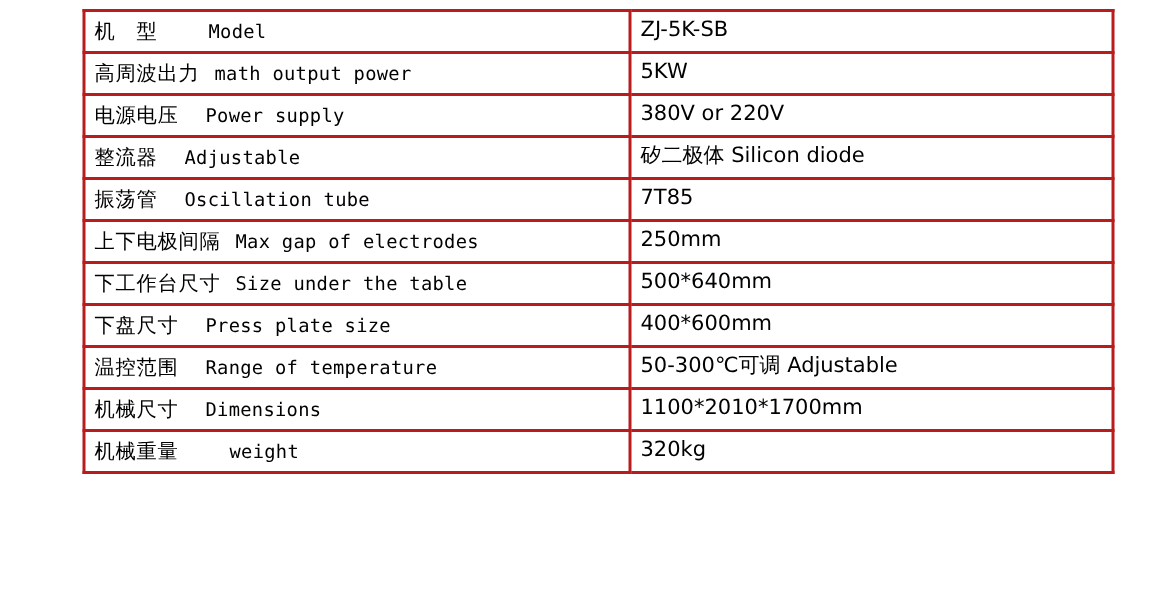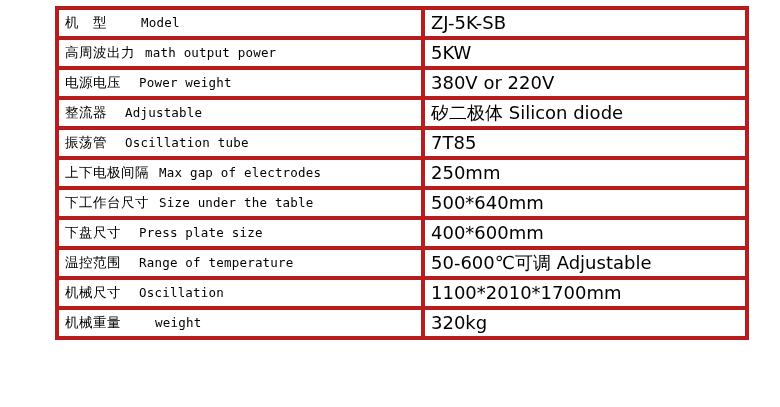--- a/index.html
+++ b/index.html
@@ -24,21 +24,21 @@
   }
   table.spec {
     position: absolute;
     left: 55px;
     top: 6px;
     width: 672px;
     border-collapse: collapse;
     table-layout: fixed;
   }
   table.spec td {
-    border: 4px solid #b91c1c;
+    border: 2px solid #b91c1c;
     height: 26px;
     padding: 0 0 0 6px;
     font-size: 13.5px;
     line-height: 1.1;
     vertical-align: middle;
     white-space: nowrap;
     overflow: hidden;
     margin-top: 45px;
   }
   td.label {
@@ -55,39 +55,39 @@
   .en {
     font-family: "DejaVu Sans Mono", monospace;
     font-size: 12.5px;
     letter-spacing: 0.2px;
   }
   .gap-sm { display: inline-block; width: 10px; }
   .gap-md { display: inline-block; width: 18px; }
   .gap-lg { display: inline-block; width: 34px; }
   .val {
     font-family: "DejaVu Sans", sans-serif;
-    font-size: 18px;
+    font-size: 14px;
   }
 </style>
 </head>
 <body>
 
 <div class="sheet">
   <table class="spec">
     <tbody>
       <tr>
         <td class="label"><span class="cn">机　型</span><span class="gap-lg"></span><span class="en">Model</span></td>
         <td class="value"><span class="val">ZJ-5K-SB</span></td>
       </tr>
       <tr>
         <td class="label"><span class="cn">高周波出力</span><span class="gap-sm"></span><span class="en">math output power</span></td>
         <td class="value"><span class="val">5KW</span></td>
       </tr>
       <tr>
-        <td class="label"><span class="cn">电源电压</span><span class="gap-md"></span><span class="en">Power weight</span></td>
+        <td class="label"><span class="cn">电源电压</span><span class="gap-md"></span><span class="en">Power supply</span></td>
         <td class="value"><span class="val">380V or 220V</span></td>
       </tr>
       <tr>
         <td class="label"><span class="cn">整流器</span><span class="gap-md"></span><span class="en">Adjustable</span></td>
         <td class="value"><span class="val">矽二极体  Silicon diode</span></td>
       </tr>
       <tr>
         <td class="label"><span class="cn">振荡管</span><span class="gap-md"></span><span class="en">Oscillation tube</span></td>
         <td class="value"><span class="val">7T85</span></td>
       </tr>
@@ -98,24 +98,24 @@
       <tr>
         <td class="label"><span class="cn">下工作台尺寸</span><span class="gap-sm"></span><span class="en">Size under the table</span></td>
         <td class="value"><span class="val">500*640mm</span></td>
       </tr>
       <tr>
         <td class="label"><span class="cn">下盘尺寸</span><span class="gap-md"></span><span class="en">Press  plate size</span></td>
         <td class="value"><span class="val">400*600mm</span></td>
       </tr>
       <tr>
         <td class="label"><span class="cn">温控范围</span><span class="gap-md"></span><span class="en">Range of temperature</span></td>
-        <td class="value"><span class="val">50-600℃可调  Adjustable</span></td>
+        <td class="value"><span class="val">50-300℃可调  Adjustable</span></td>
       </tr>
       <tr>
-        <td class="label"><span class="cn">机械尺寸</span><span class="gap-md"></span><span class="en">Oscillation</span></td>
+        <td class="label"><span class="cn">机械尺寸</span><span class="gap-md"></span><span class="en">Dimensions</span></td>
         <td class="value"><span class="val">1100*2010*1700mm</span></td>
       </tr>
       <tr>
         <td class="label"><span class="cn">机械重量</span><span class="gap-lg"></span><span class="en">weight</span></td>
         <td class="value"><span class="val">320kg</span></td>
       </tr>
     </tbody>
   </table>
 </div>
 

